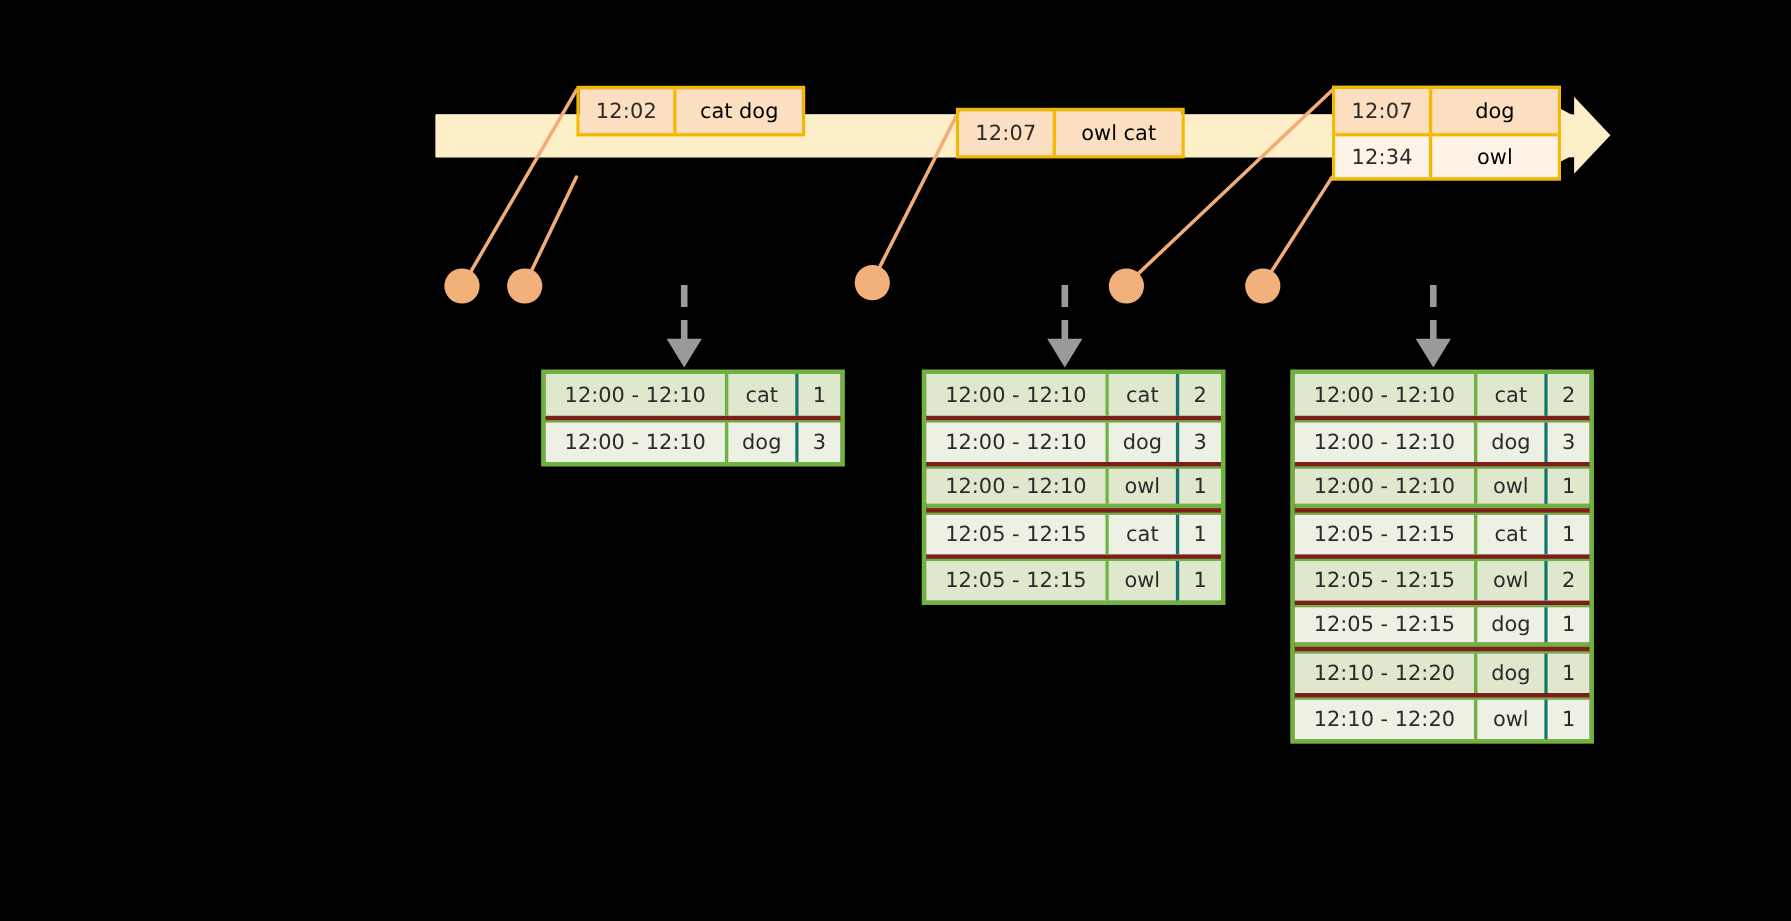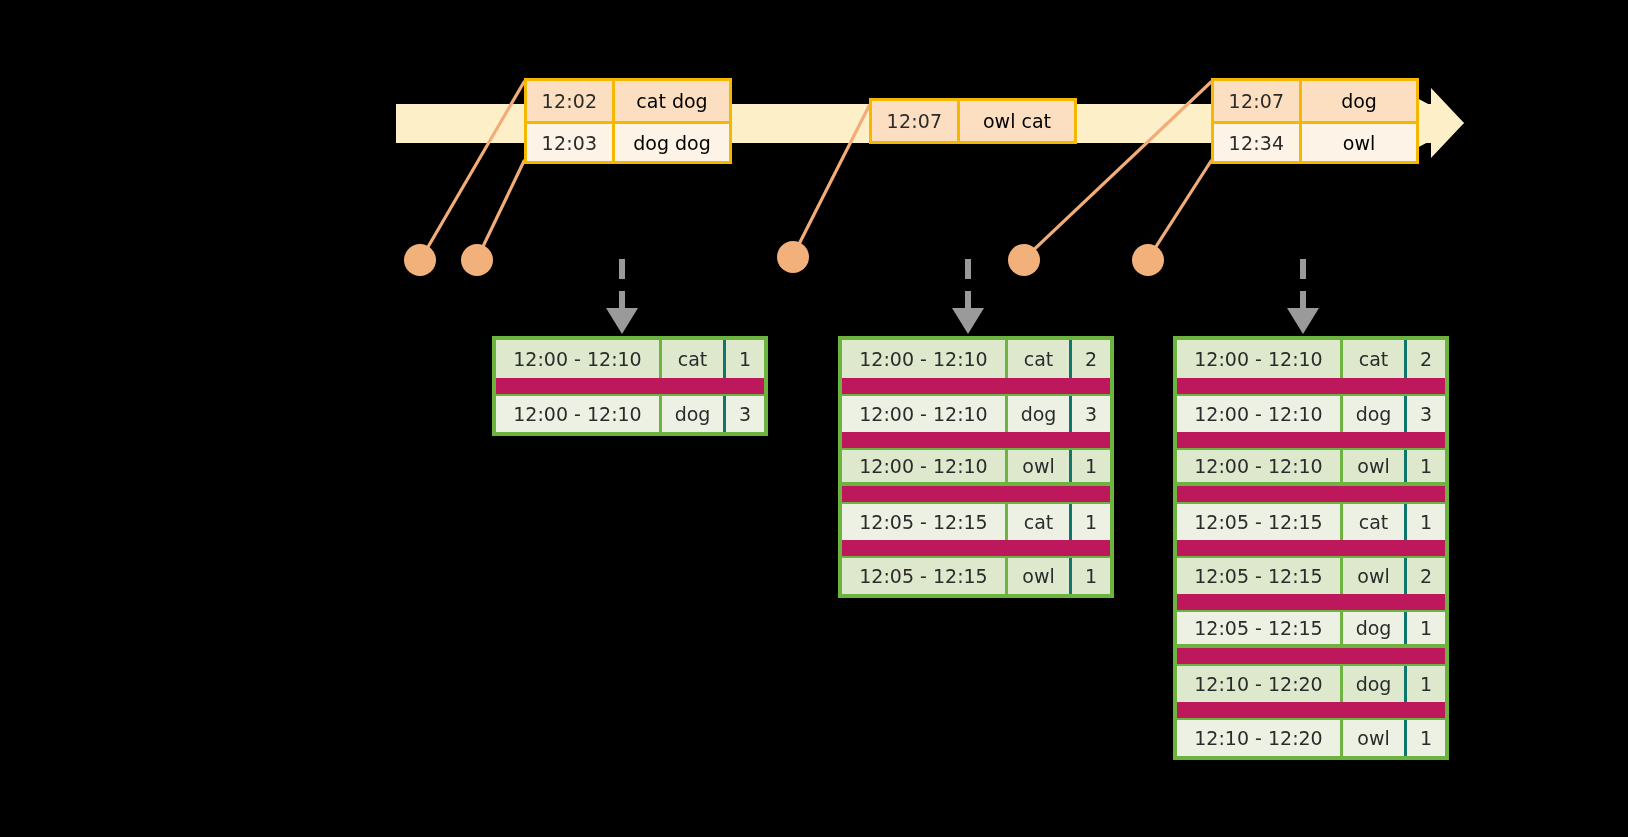--- a/index.html
+++ b/index.html
@@ -62,24 +62,24 @@
     justify-content: center;
     font-size: 19px;
     color: #000000;
     white-space: nowrap;
   }
 
   
   .res-table {
     position: absolute;
     border: 4px solid #6cb33f;
-    background: #be185d;
+    background: #7f1d1d;
     display: flex;
     flex-direction: column;
-    gap: 16px;
+    gap: 4px;
   }
   .res-row {
     display: flex;
     height: 38px;
   }
   .res-row + .res-row { border-top: 2px solid #6cb33f; }
   .res-row.grp-end { border-bottom: 4px solid #6cb33f; }
   .res-row.odd  .cell { background: #dde8cd; }
   .res-row.even .cell { background: #ecf1e4; }
   .cell {
@@ -138,24 +138,20 @@
         <polygon points="1287,292 1319,292 1303,318" stroke="none"></polygon>
       </g>
     </g>
   </svg>
 
   <div class="evt-group" style="left:524px; top:62px;">
     <div class="evt-row shade-a">
       <div class="evt-time">12:02</div>
       <div class="evt-words">cat dog</div>
     </div>
-    <div class="evt-row shade-b">
-      <div class="evt-time">12:03</div>
-      <div class="evt-words">dog dog</div>
-    </div>
   </div>
 
   <div class="evt-group" style="left:869px; top:82px;">
     <div class="evt-row shade-a">
       <div class="evt-time">12:07</div>
       <div class="evt-words">owl cat</div>
     </div>
   </div>
 
   <div class="evt-group" style="left:1211px; top:62px;">

